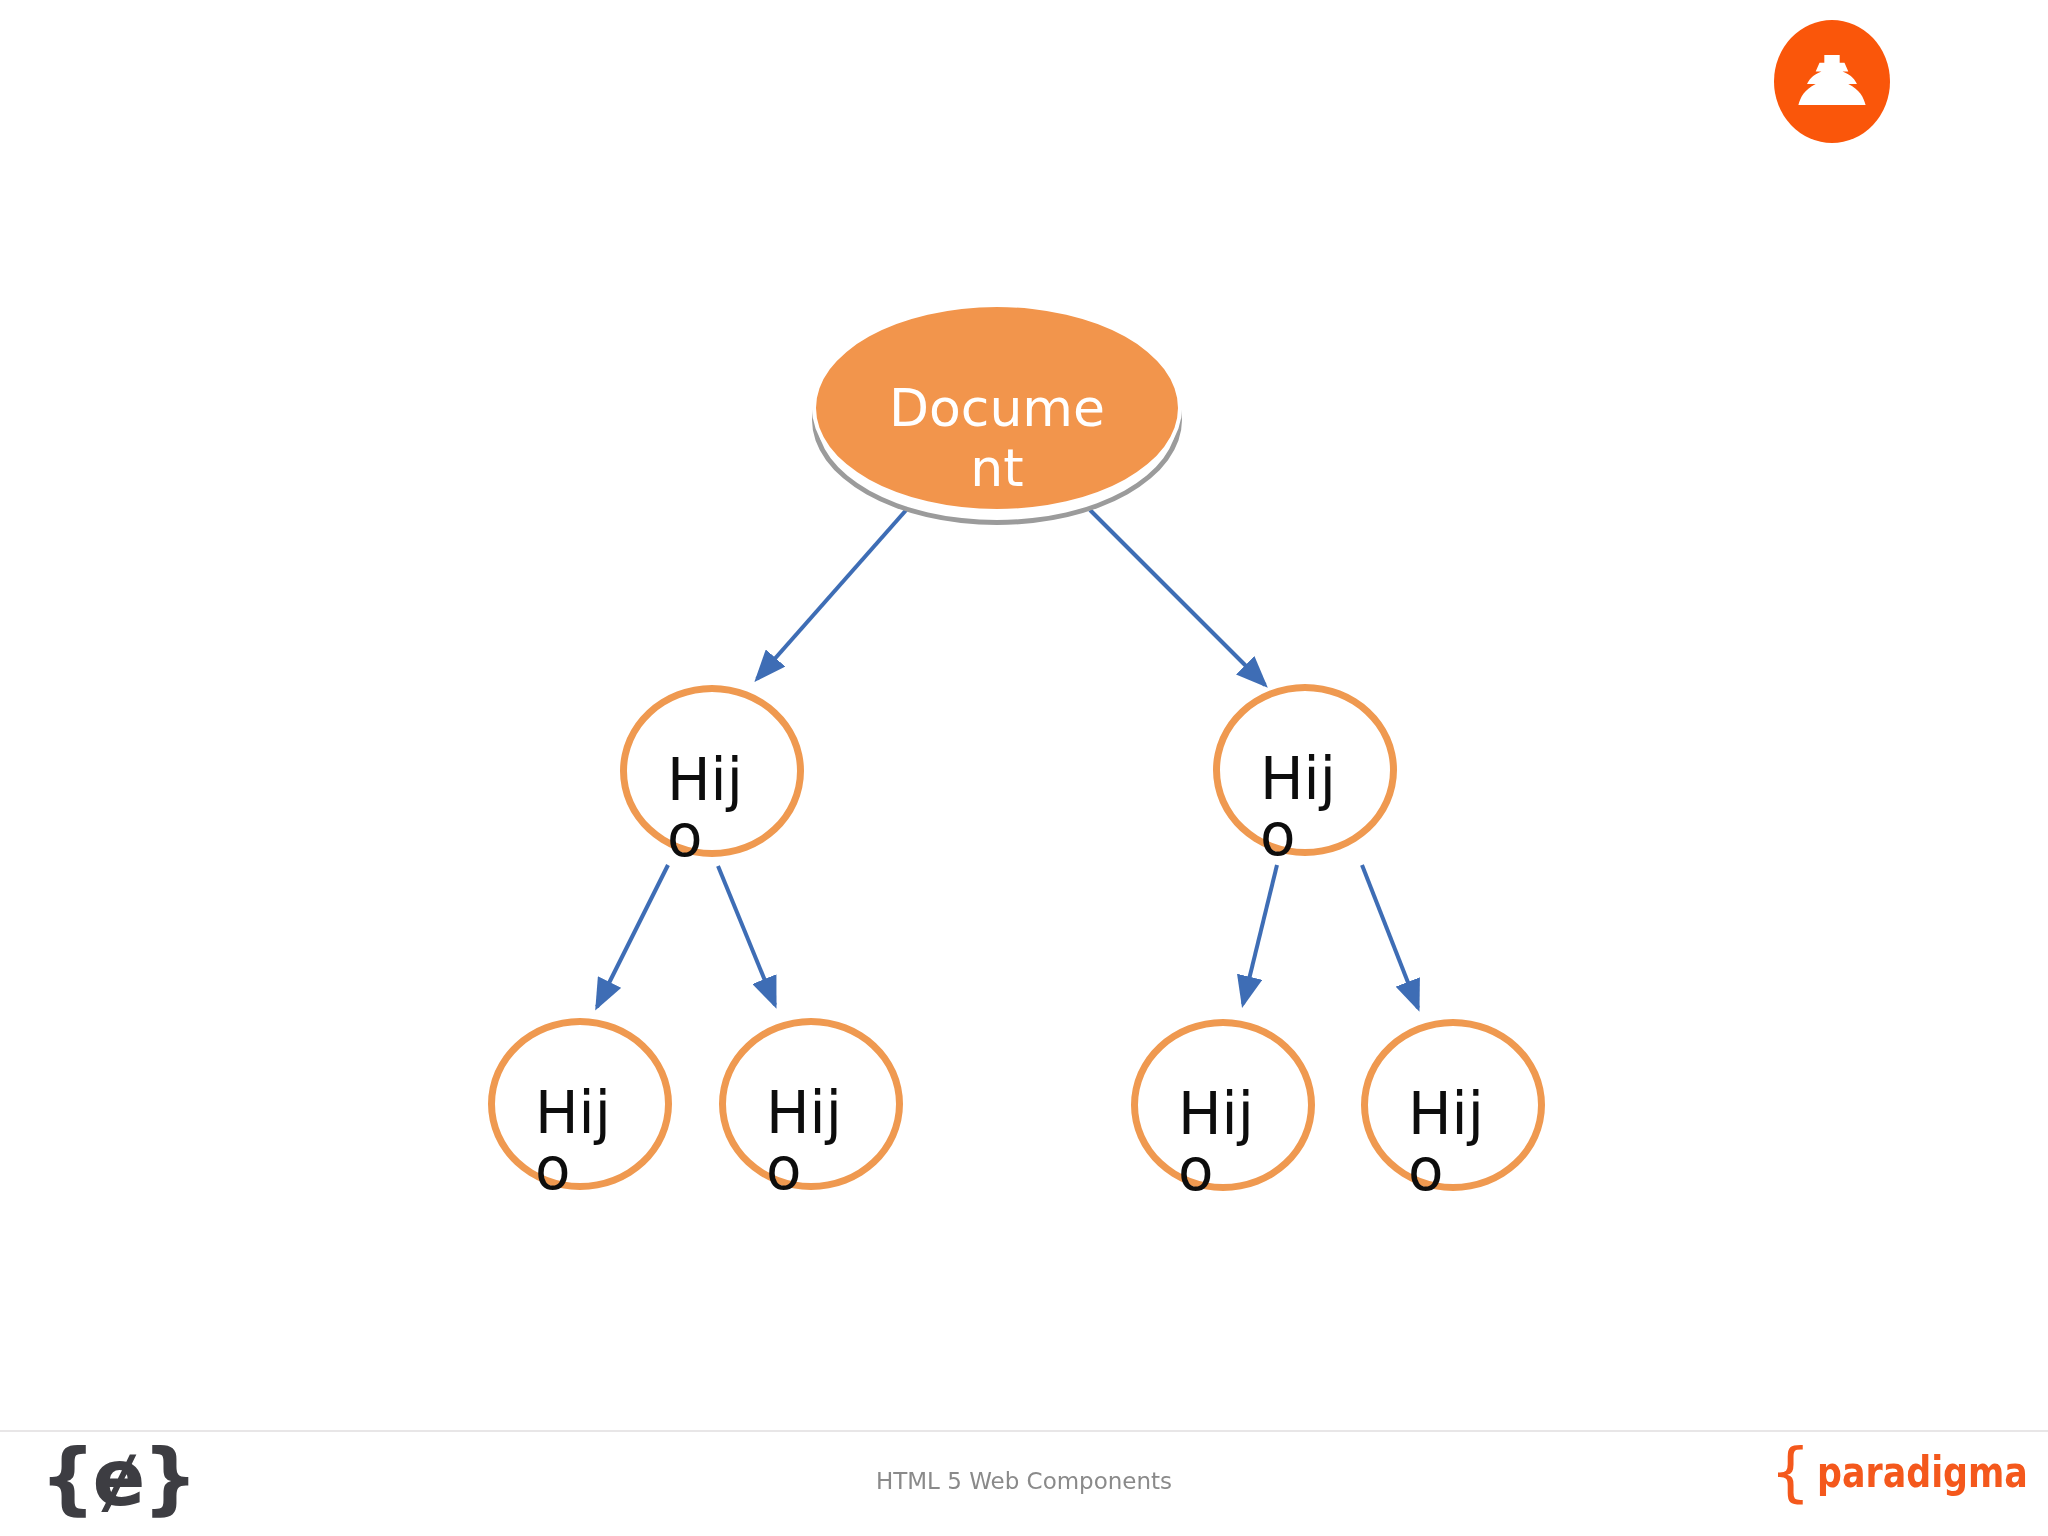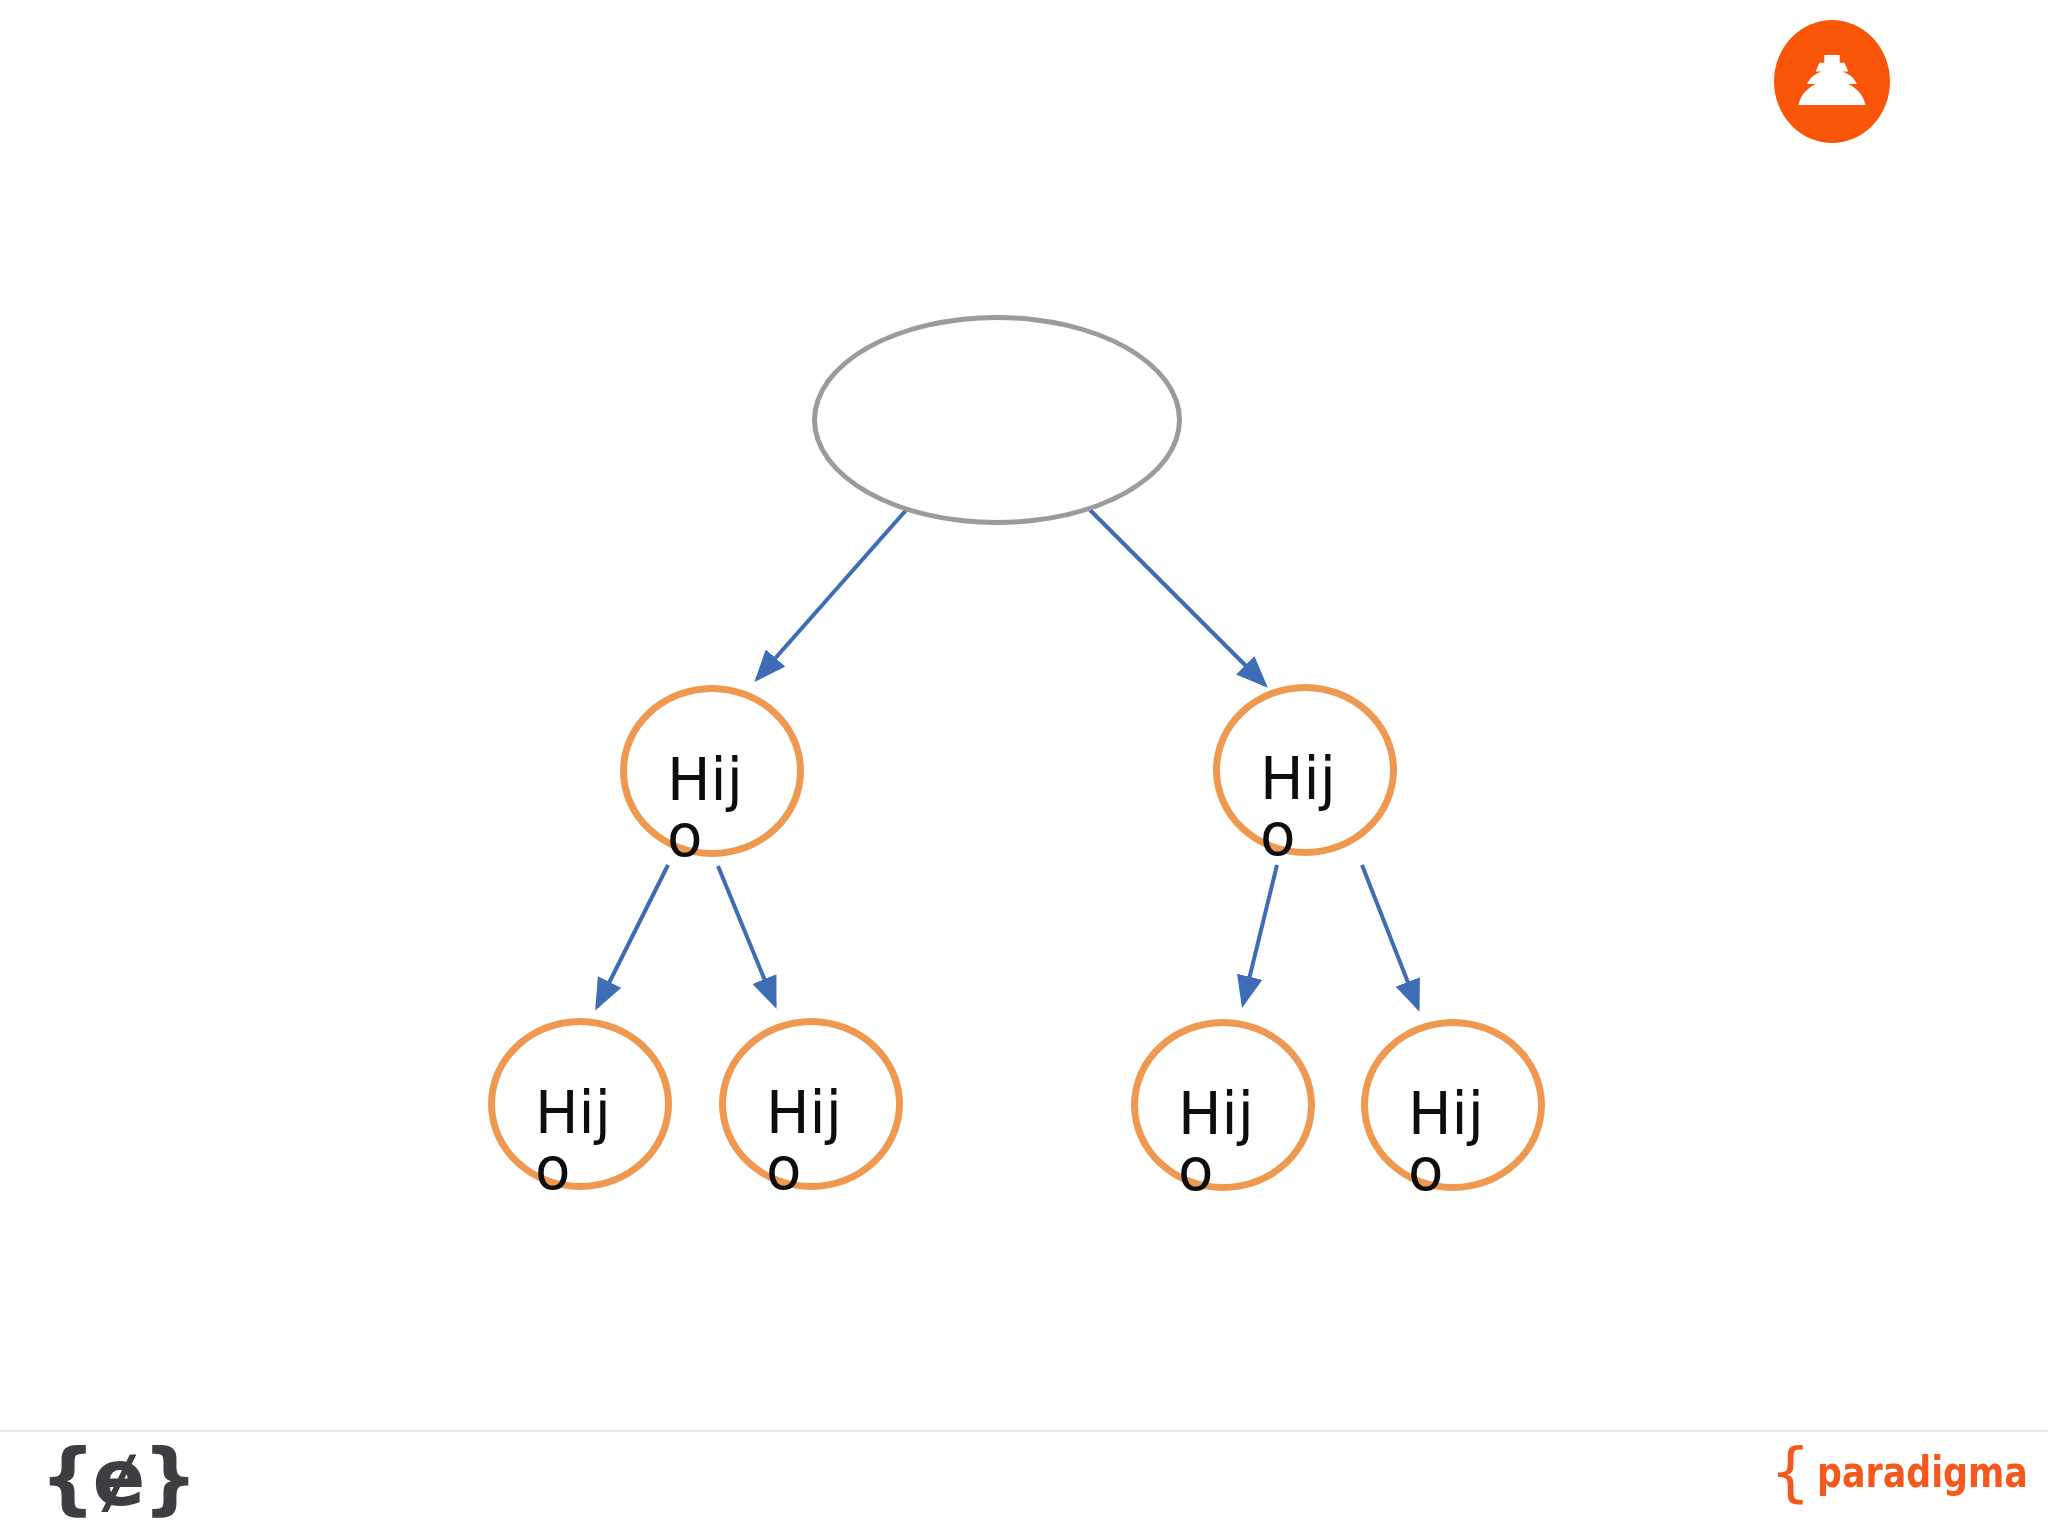--- a/index.html
+++ b/index.html
@@ -109,20 +109,23 @@
         <line x1="1090" y1="510" x2="1265" y2="685" marker-end="url(#ah)"></line>
         <line x1="668" y1="865" x2="597" y2="1007" marker-end="url(#ah)"></line>
         <line x1="718" y1="866" x2="775" y2="1005" marker-end="url(#ah)"></line>
         <line x1="1277" y1="865" x2="1243" y2="1004" marker-end="url(#ah)"></line>
         <line x1="1362" y1="865" x2="1418" y2="1008" marker-end="url(#ah)"></line>
       </g>
     </svg>
 
     <div class="ellipse-shadow"></div>
 
+    <div class="node-root">
+      <div class="lbl">Document</div>
+    </div>
 
     <div class="node-circle c1">
       <div class="lbl">Hijo</div>
     </div>
     <div class="node-circle c2">
       <div class="lbl">Hijo</div>
     </div>
 
     <div class="node-circle c3">
       <div class="lbl">Hijo</div>
@@ -136,19 +139,20 @@
     <div class="node-circle c6">
       <div class="lbl">Hijo</div>
     </div>
 
   </div>
 
   <div class="footer-line"></div>
 
   <div class="logo-left">{ɇ}</div>
 
+  <div class="footer-center">HTML 5 Web Components</div>
 
   <div class="logo-right">
     <span class="brace">{</span>
     <span class="word">paradigma</span>
   </div>
 
 </div>
 
 </body></html>

